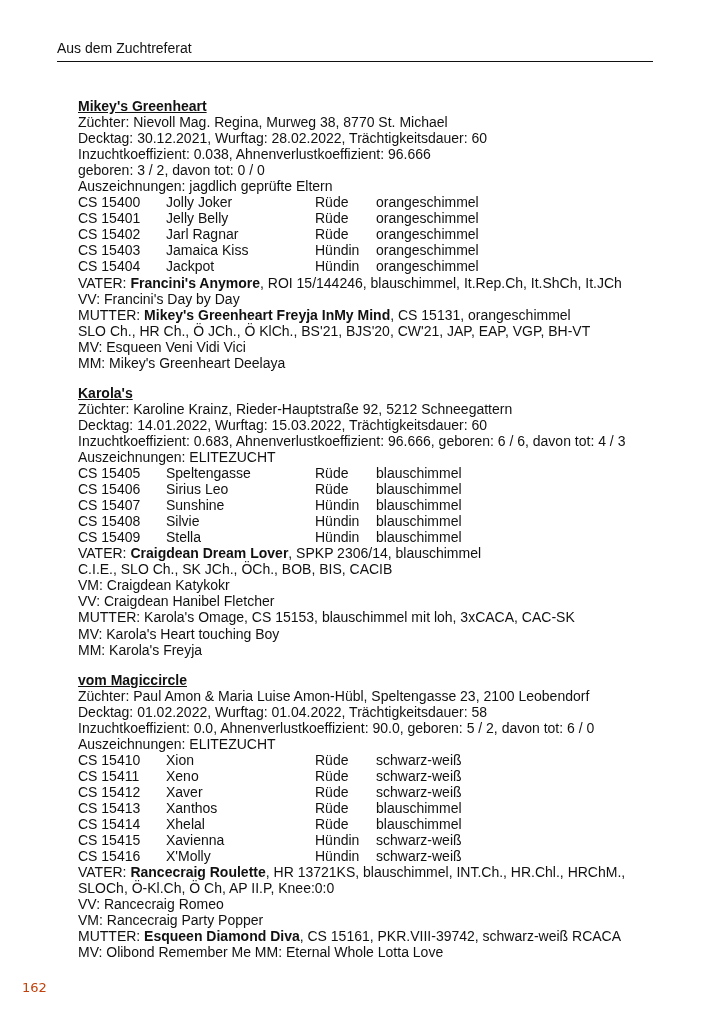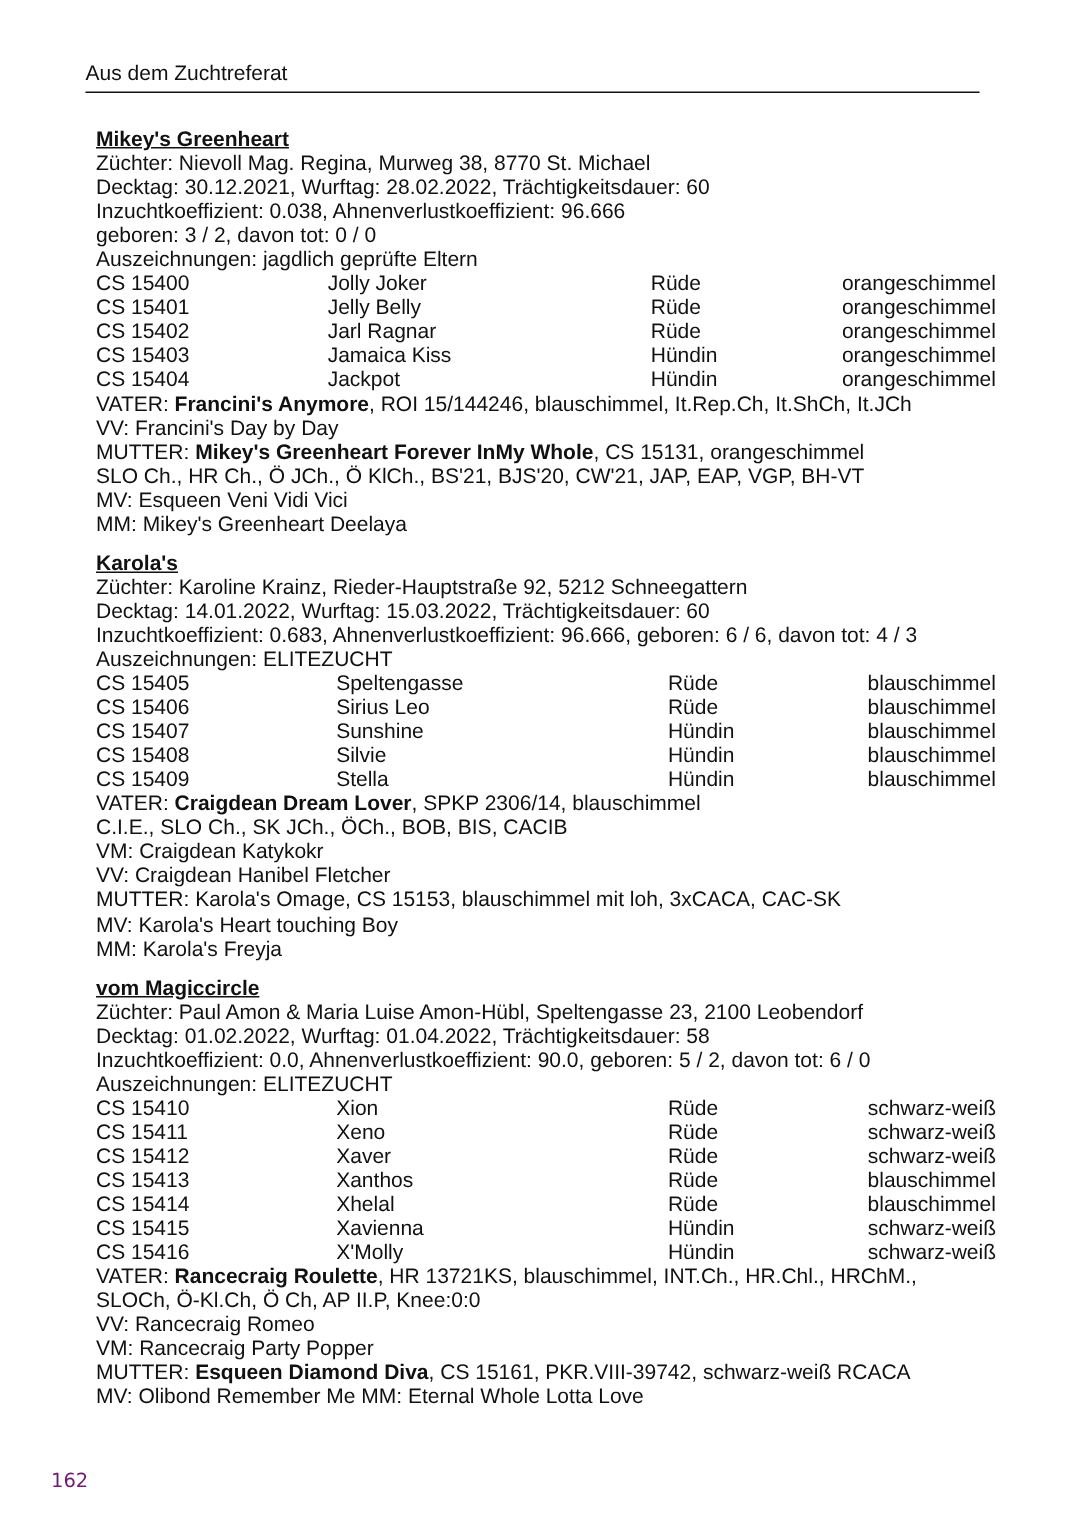--- a/index.html
+++ b/index.html
@@ -12,36 +12,36 @@
       font-size: 14px; line-height: 16px;
     }
     .head-rule {
       position: absolute; left: 57px; width: 596px; top: 61px;
       height: 0; border-top: 1.5px solid #111111;
     }
     .content {
       position: absolute; left: 64px; top: 84px; width: 600px;
       font-size: 14px; line-height: 16.05px;
     }
-    .litter { margin: 0; }
+    .litter { margin: 14px; }
     .litter + .litter { margin-top: 10px; }
     .kennel {
       font-weight: bold; text-decoration: underline; display: block;
     }
     .line { display: block; white-space: nowrap; }
     .pups { display: block; }
-    .pup { display: flex; white-space: nowrap; justify-content: space-between; }
+    .pup { display: flex; white-space: nowrap; }
     .pup .c-id { width: 88px; }
     .pup .c-name { width: 149px; }
     .pup .c-sex { width: 61px; }
     .pup .c-color { }
     b { font-weight: bold; }
     .page-num {
-      position: absolute; left: 34px; top: 980px;
-      font-family: "DejaVu Sans", sans-serif; font-size: 13px; color: #701a75;
+      position: absolute; left: 22px; top: 980px;
+      font-family: "DejaVu Sans", sans-serif; font-size: 13px; color: #c2410c;
     }
   </style>
 </head>
 <body>
 
 <div class="running-head">Aus dem Zuchtreferat</div>
 <div class="head-rule"></div>
 
 <div class="content">
 
@@ -79,21 +79,21 @@
         </div>
       <div class="pup">
           <span class="c-id">CS 15404</span>
           <span class="c-name">Jackpot</span>
           <span class="c-sex">Hündin</span>
           <span class="c-color">orangeschimmel</span>
         </div>
     </div>
     <span class="line"><span>VATER: </span><b>Francini's Anymore</b><span>, ROI 15/144246, blauschimmel, It.Rep.Ch, It.ShCh, It.JCh</span></span>
     <span class="line">VV: Francini's Day by Day</span>
-    <span class="line"><span>MUTTER: </span><b>Mikey's Greenheart Forever InMy Whole</b><span>, CS 15131, orangeschimmel</span></span>
+    <span class="line"><span>MUTTER: </span><b>Mikey's Greenheart Freyja InMy Mind</b><span>, CS 15131, orangeschimmel</span></span>
     <span class="line">SLO Ch., HR Ch., Ö JCh., Ö KlCh., BS'21, BJS'20, CW'21, JAP, EAP, VGP, BH-VT</span>
     <span class="line">MV: Esqueen Veni Vidi Vici</span>
     <span class="line">MM: Mikey's Greenheart Deelaya</span>
   </section>
 
   <section class="litter">
     <span class="kennel">Karola's</span>
     <span class="line">Züchter: Karoline Krainz, Rieder-Hauptstraße 92, 5212 Schneegattern</span>
     <span class="line">Decktag: 14.01.2022, Wurftag: 15.03.2022, Trächtigkeitsdauer: 60</span>
     <span class="line">Inzuchtkoeffizient: 0.683, Ahnenverlustkoeffizient: 96.666, geboren: 6 / 6, davon tot: 4 / 3</span>

